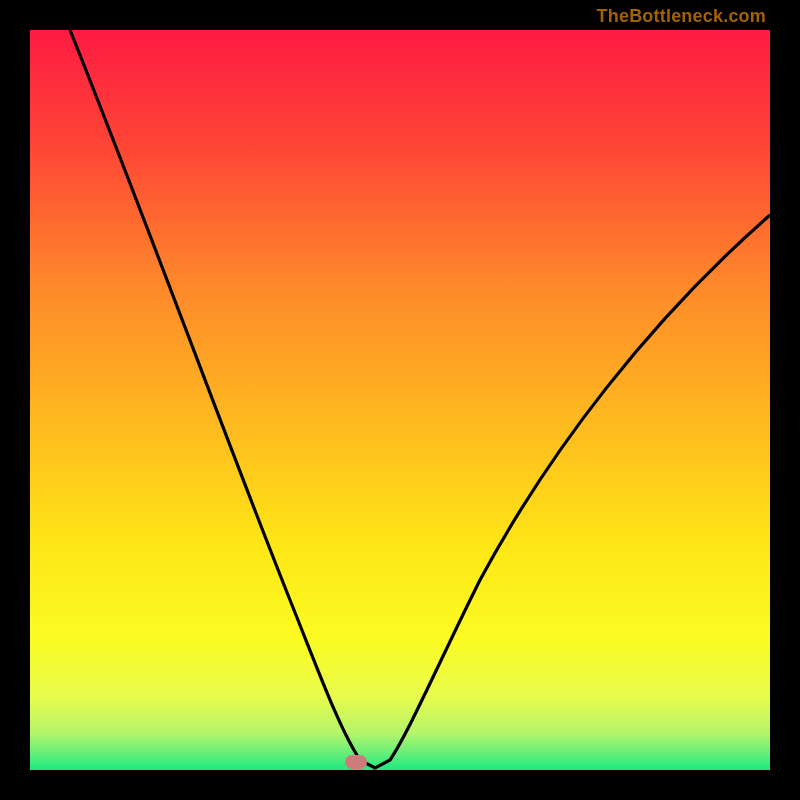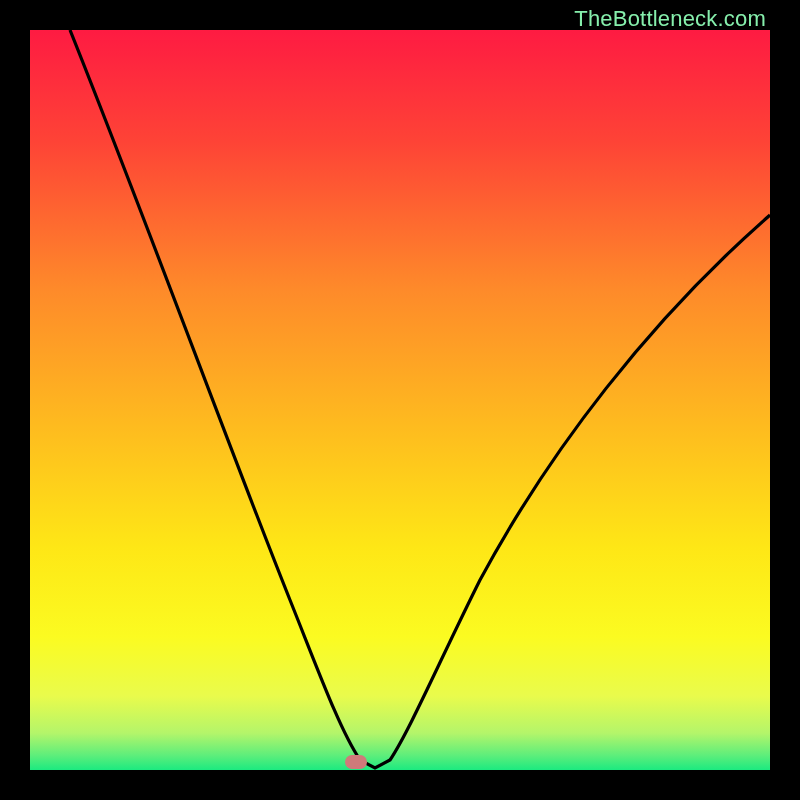--- a/index.html
+++ b/index.html
@@ -25,23 +25,23 @@
     position: absolute;
     left: 0;
     top: 0;
     width: 740px;
     height: 740px;
   }
   .watermark {
     position: absolute;
     top: 6px;
     right: 34px;
-    color: #86efac;
-    font-size: 22px;
-    font-weight: 400;
+    color: #a16207;
+    font-size: 18px;
+    font-weight: 700;
     letter-spacing: 0.2px;
   }
   .curve-svg {
     position: absolute;
     left: 30px;
     top: 30px;
     width: 740px;
     height: 740px;
     pointer-events: none;
   }

